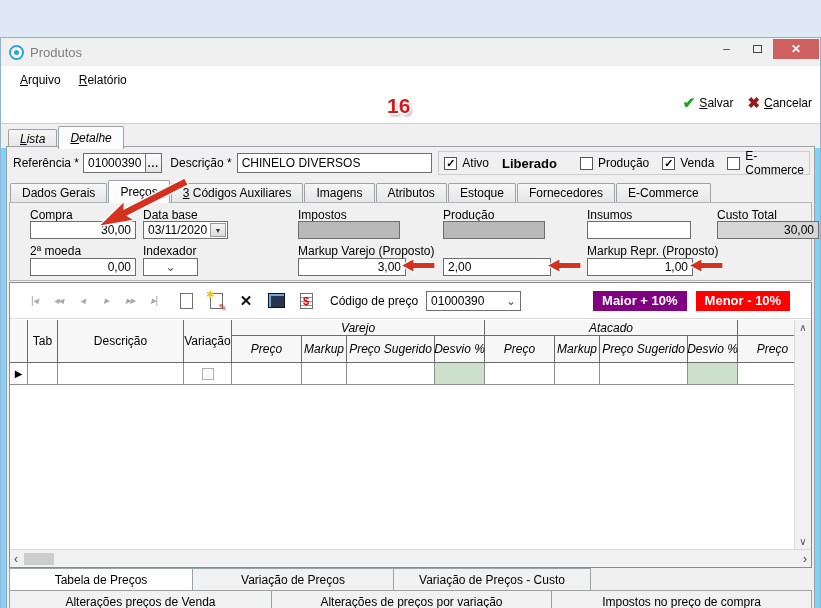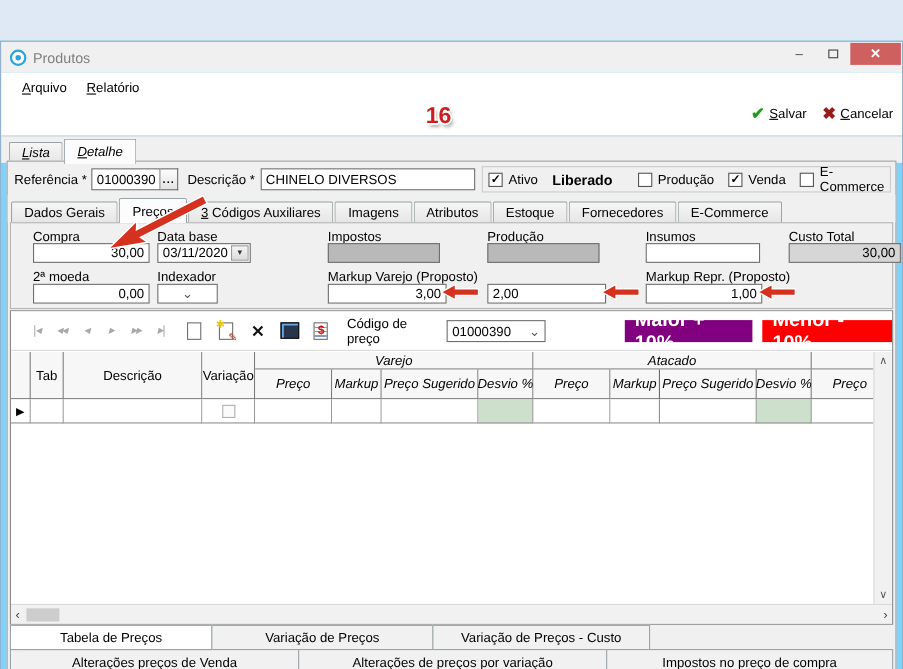--- a/index.html
+++ b/index.html
@@ -99,21 +99,21 @@
   .pencil { position:absolute; right:-1px; bottom:-2px; color:#c23a1e; font-size:10px; }
   .xdel { color:#111; font-weight:bold; font-size:15px; }
   .icon-calc { width:17px; height:15px; background:#27364d; border:1px solid #111;
                box-shadow:inset 2px 2px 0 #6fa8dc; }
   .dollar { position:absolute; font-weight:bold; color:#cc1111; font-size:11px; }
   .codigo-label { margin-left:14px; }
   .codigo-combo { width:95px; height:20px; border:1px solid #6e6e6e; background:#fff;
                   margin-left:8px; display:flex; align-items:center; padding:0 4px;
                   justify-content:space-between; }
   .pricebtn { height:20px; display:flex; align-items:center; padding:0 9px; color:#fff;
-              font-weight:bold; font-size:18px; }
+              font-weight:bold; font-size:13px; }
   .maior { background:#800080; margin-left:72px; }
   .menor { background:#ff0000; margin-left:9px; }
 
   
   .dbgrid { position:absolute; left:0; right:17px; top:37px; bottom:18px; overflow:hidden;
             background:#fff; }
   .ghead { display:flex; white-space:nowrap; }
   .gcell { border-right:1px solid #6b6b6b; border-bottom:1px solid #6b6b6b;
            background:#f7f7f7; display:flex; align-items:center; justify-content:center;
            font-size:12px; flex:0 0 auto; }

